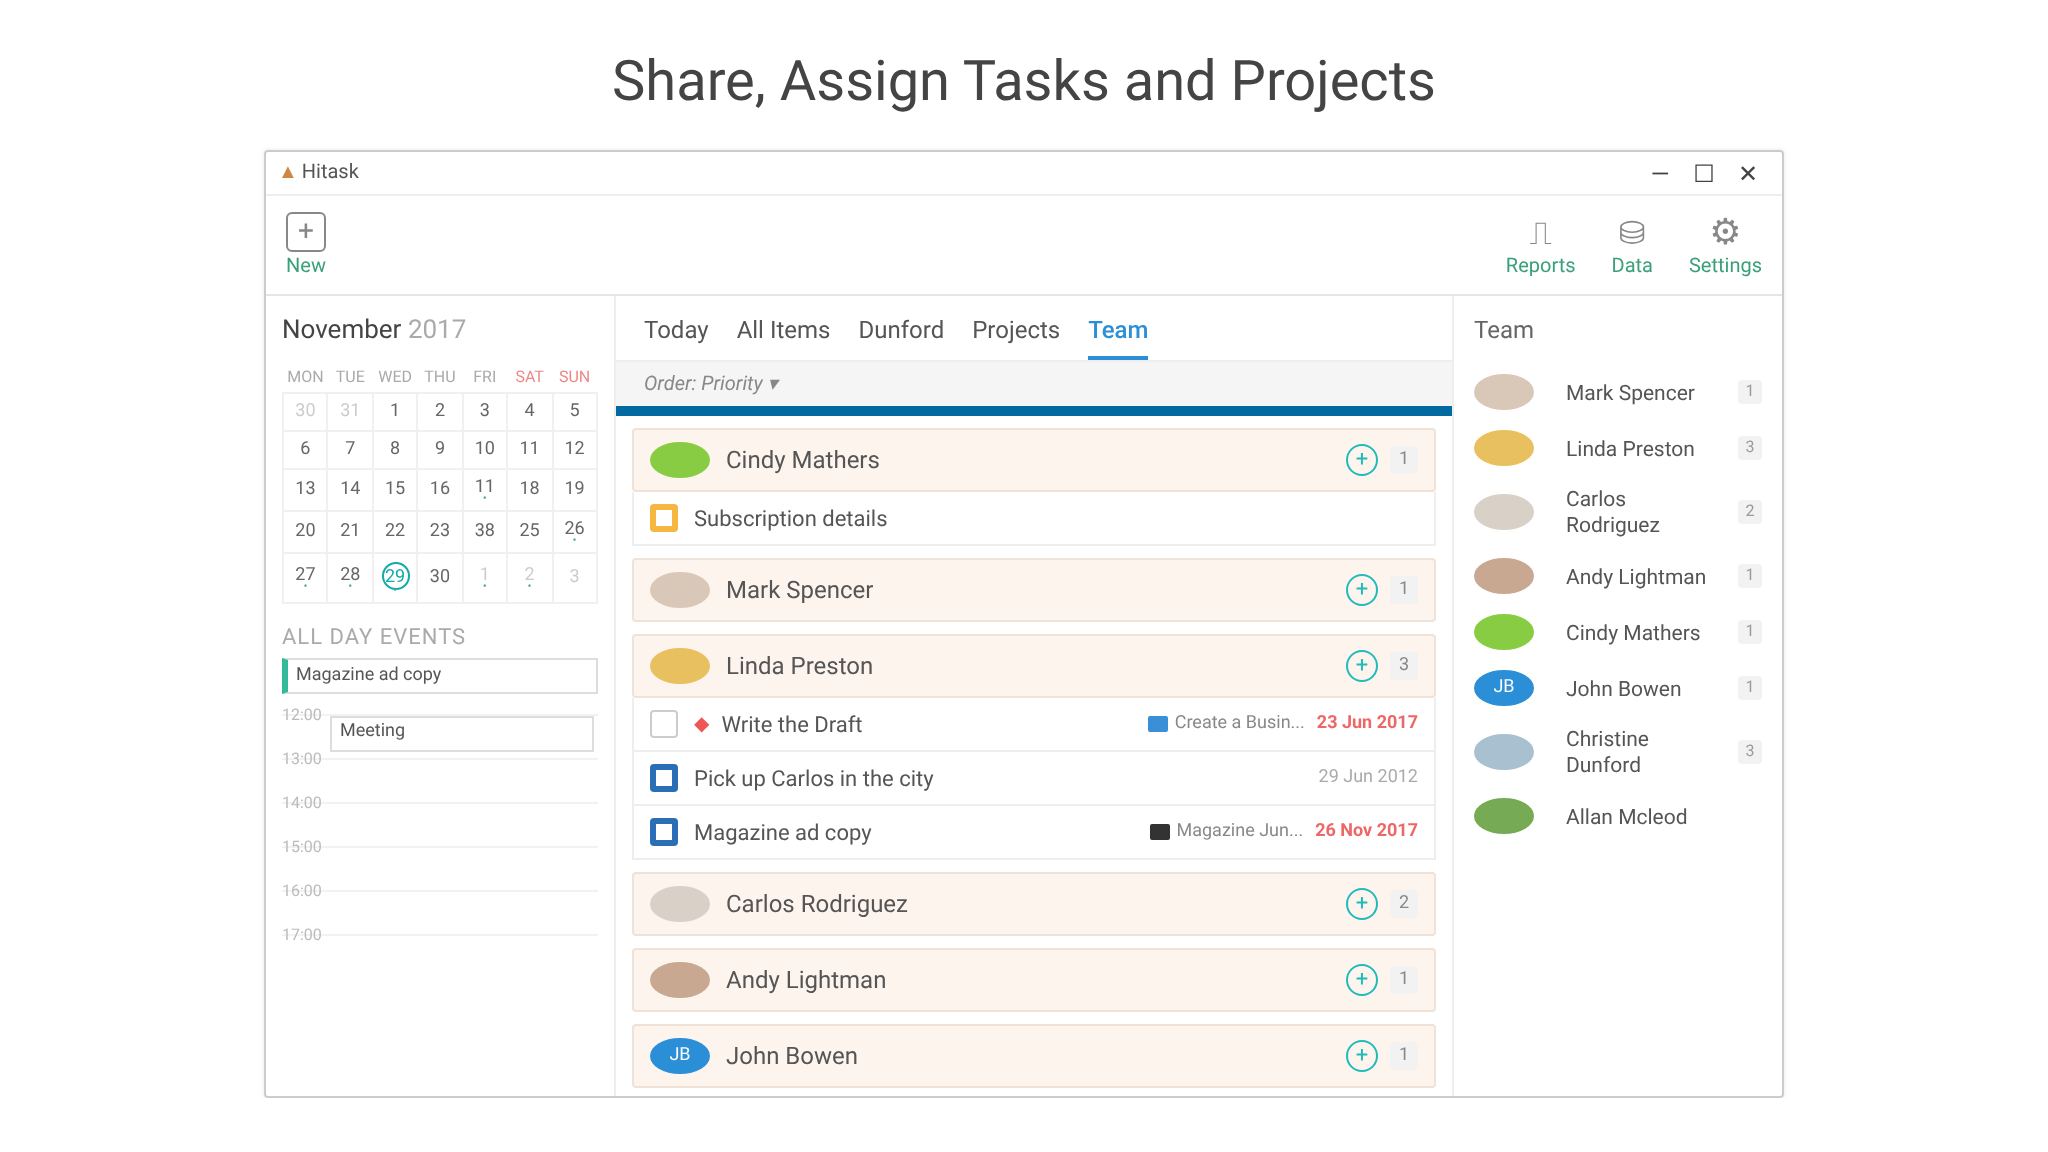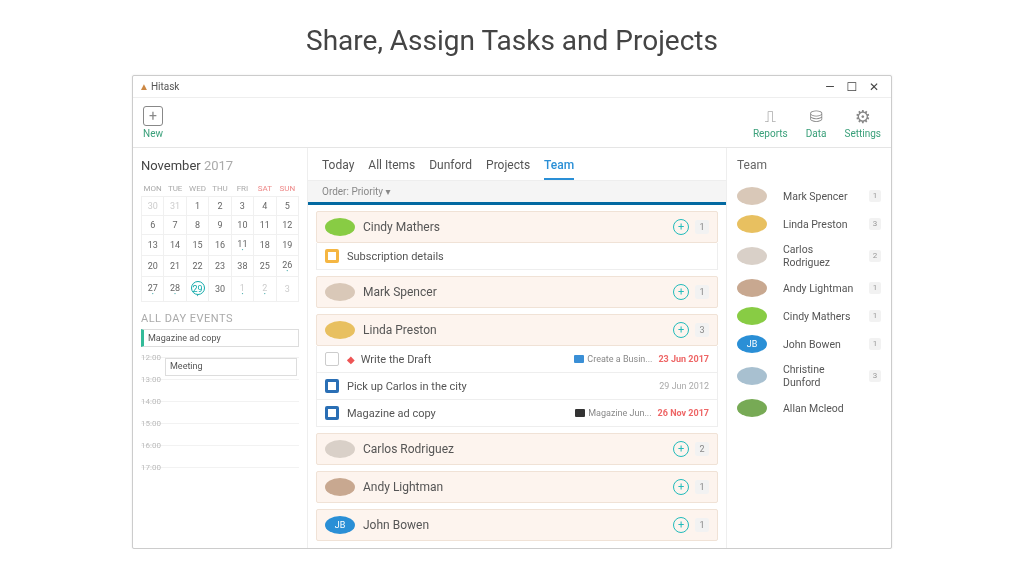--- a/index.html
+++ b/index.html
@@ -33,21 +33,21 @@
 .allday-h { font-size: 11px; color: #aaa; margin: 10px 0 4px; letter-spacing: .5px; }
 .allday-ev { background: #fff; border: 1px solid #ddd; border-left: 3px solid #3b9; padding: 3px 4px; font-size: 9px; color: #555; }
 .timeline { margin-top: 10px; font-size: 8px; color: #bbb; }
 .timeline .slot { height: 22px; border-top: 1px solid #f2f2f2; position: relative; padding-left: 24px; }
 .timeline .slot .t { position: absolute; left: 0; top: -5px; }
 .timeline .ev { position: absolute; left: 24px; right: 2px; top: 0; height: 18px; background:#fff; border:1px solid #ddd; font-size:9px; color:#555; padding:2px 4px; }
 .center-pane { flex: 1; display: flex; flex-direction: column; overflow: hidden; }
 .tabs { display: flex; gap: 14px; padding: 10px 14px 0; font-size: 12px; color: #555; }
 .tabs .tab { padding-bottom: 6px; cursor: pointer; }
 .tabs .tab.active { color: #2a8fd6; border-bottom: 2px solid #2a8fd6; font-weight: 500; }
-.order-bar { background: #f5f5f5; font-size: 10px; color: #888; padding: 5px 14px; border-top: 1px solid #eee; border-bottom: 3px solid #0369a1; }
+.order-bar { background: #f5f5f5; font-size: 10px; color: #888; padding: 5px 14px; border-top: 1px solid #eee; border-bottom: 5px solid #0369a1; font-style: italic; }
 .list { flex: 1; overflow-y: auto; padding: 6px 8px; }
 .group-head { background: #fdf4ee; border: 1px solid #f0e2d6; border-radius: 2px; display: flex; align-items: center; padding: 6px 8px; margin-top: 6px; font-size: 12px; color: #555; }
 .group-head:first-child { margin-top: 0; }
 .avatar { width: 30px; height: 18px; border-radius: 50%; margin-right: 8px; display:inline-flex; align-items:center; justify-content:center; font-size:9px; color:#fff; font-weight:normal; flex-shrink:0; }
 .group-head .flex { flex: 1; }
 .addbtn { width: 16px; height: 16px; border: 1.5px solid #2bb; border-radius: 50%; color: #2bb; font-size: 11px; line-height: 13px; text-align: center; margin-right: 6px; cursor:pointer; }
 .count { width: 14px; height: 14px; background: #f2f2f2; border-radius: 2px; font-size: 9px; color: #888; text-align: center; line-height: 14px; }
 .task-row { display: flex; align-items: center; background: #fff; border: 1px solid #eee; border-top: none; padding: 6px 8px; font-size: 11px; color: #555; }
 .task-row .chk { width: 14px; height: 14px; background: #2a6fb5; border-radius: 2px; margin-right: 8px; flex-shrink:0; position:relative; }
 .task-row .chk.empty { background:#fff; border:1px solid #ccc; }

